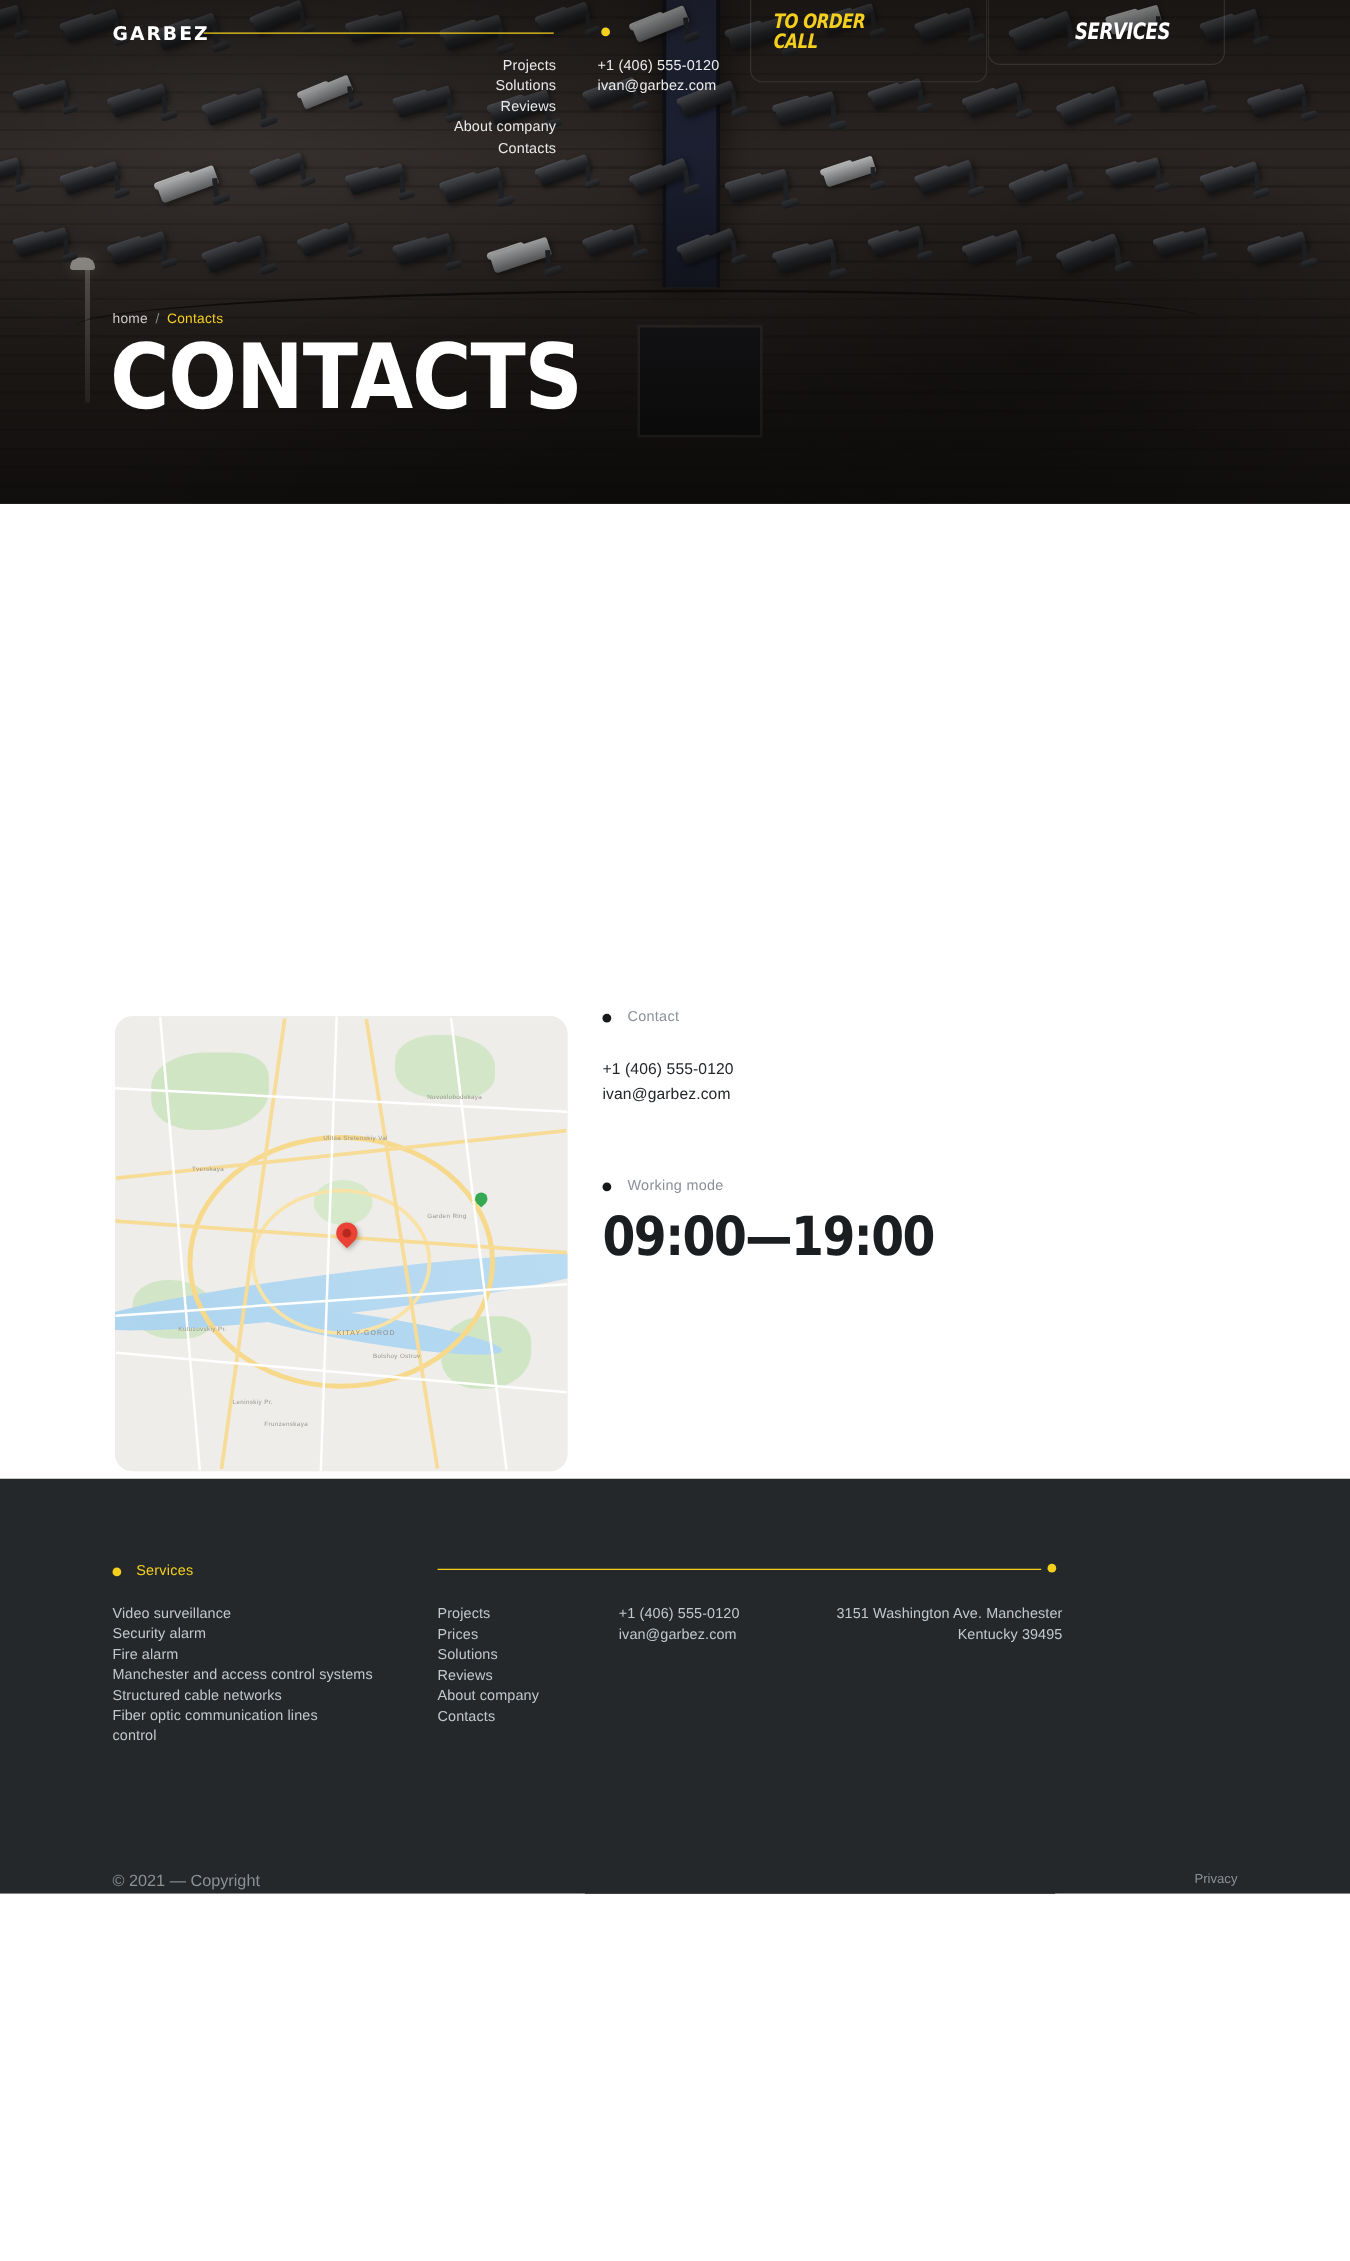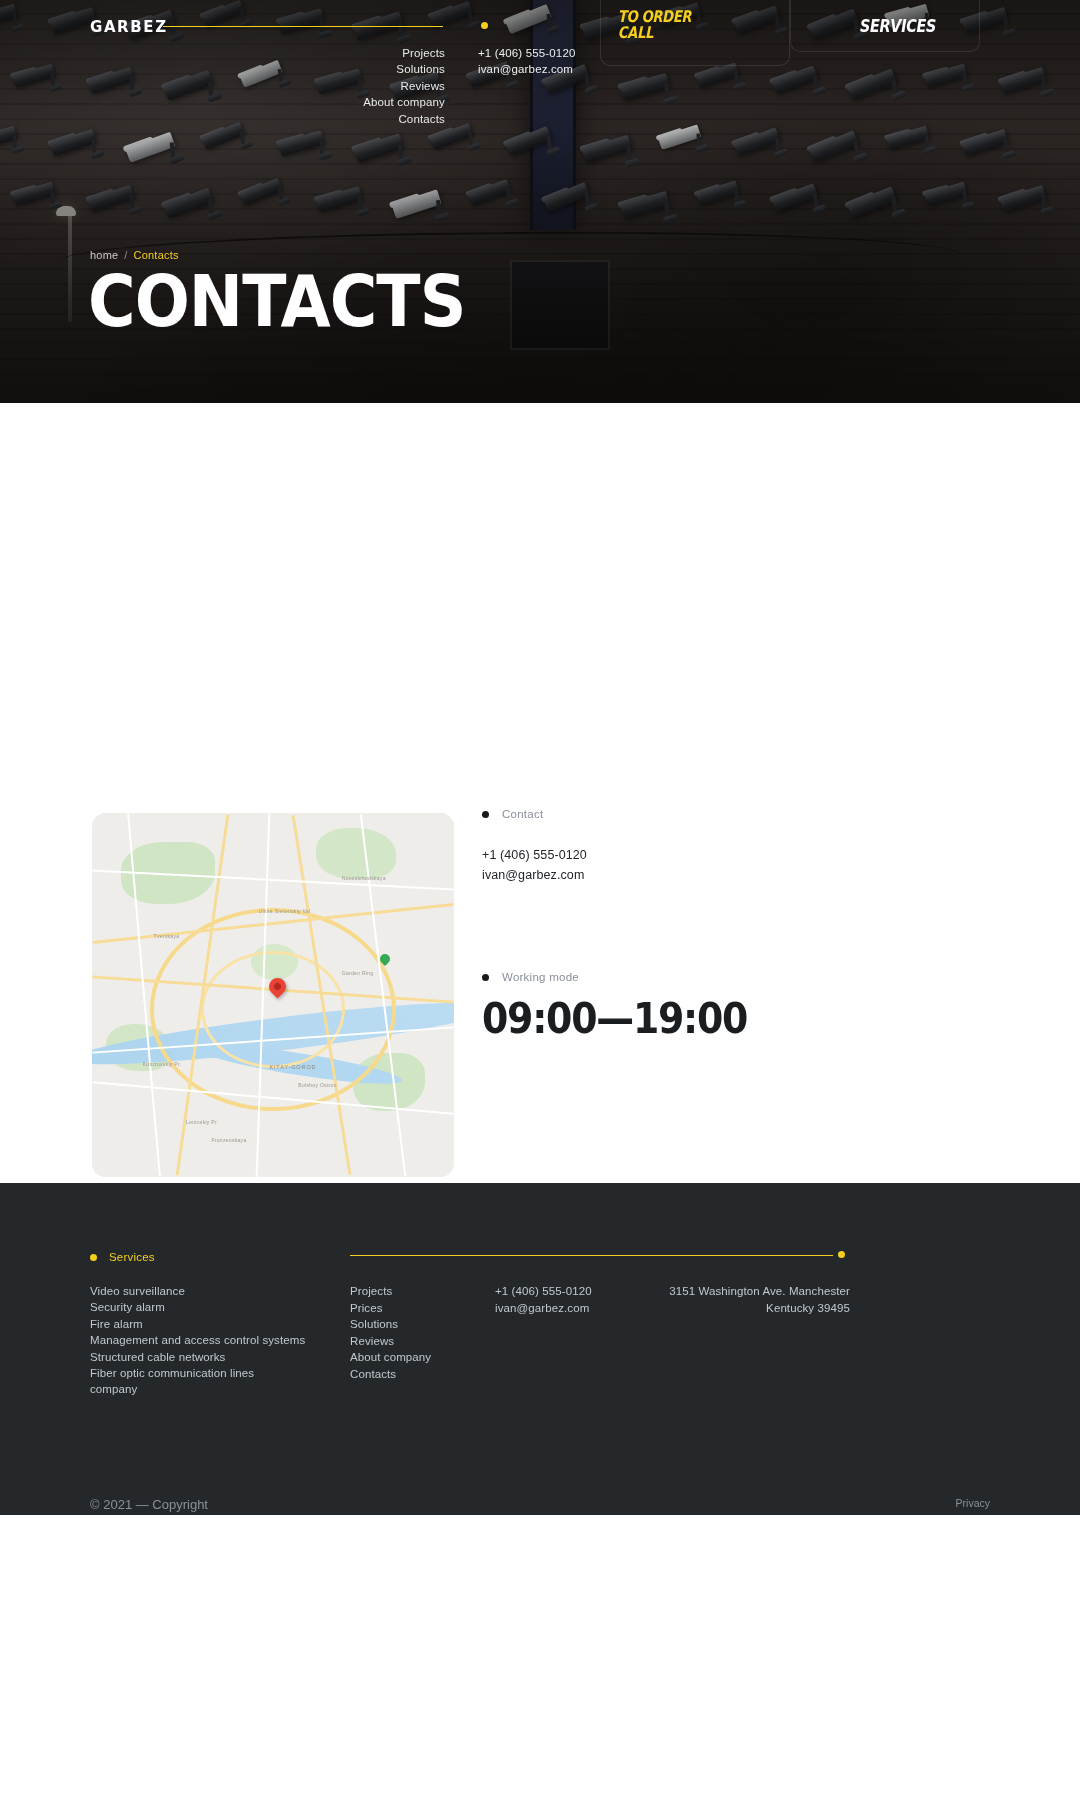--- a/index.html
+++ b/index.html
@@ -719,21 +719,21 @@
           <span class="dot"></span>
           <span class="txt">Contact</span>
         </div>
         <div class="lines">
           <a href="#">+1 (406) 555-0120</a>
           <a href="#">ivan@garbez.com</a>
         </div>
       </div>
 
 
-      <div class="info-block" style="margin-top:86px;">
+      <div class="info-block" style="margin-top:58px;">
         <div class="eyebrow">
           <span class="dot"></span>
           <span class="txt">Working mode</span>
         </div>
         <div class="hours">09:00—19:00</div>
       </div>
     </div>
 
     <div class="fb-wrap">
       <div class="fb-card">
@@ -779,24 +779,24 @@
         <span class="dot"></span>
         <span class="txt">Services</span>
       </div>
       <div class="f-rule"></div>
       <div class="f-dot-r"></div>
 
       <div class="col services" id="footer-services">
           <a href="#">Video surveillance</a>
           <a href="#">Security alarm</a>
           <a href="#">Fire alarm</a>
-          <a href="#">Management and access control systems</a>
+          <a href="#">Manchester and access control systems</a>
           <a href="#">Structured cable networks</a>
           <a href="#">Fiber optic communication lines</a>
-          <a href="#">company</a>
+          <a href="#">control</a>
         </div>
       <div class="col nav2" id="footer-nav">
           <a href="#">Projects</a>
           <a href="#">Prices</a>
           <a href="#">Solutions</a>
           <a href="#">Reviews</a>
           <a href="#">About company</a>
           <a href="#">Contacts</a>
         </div>
 

